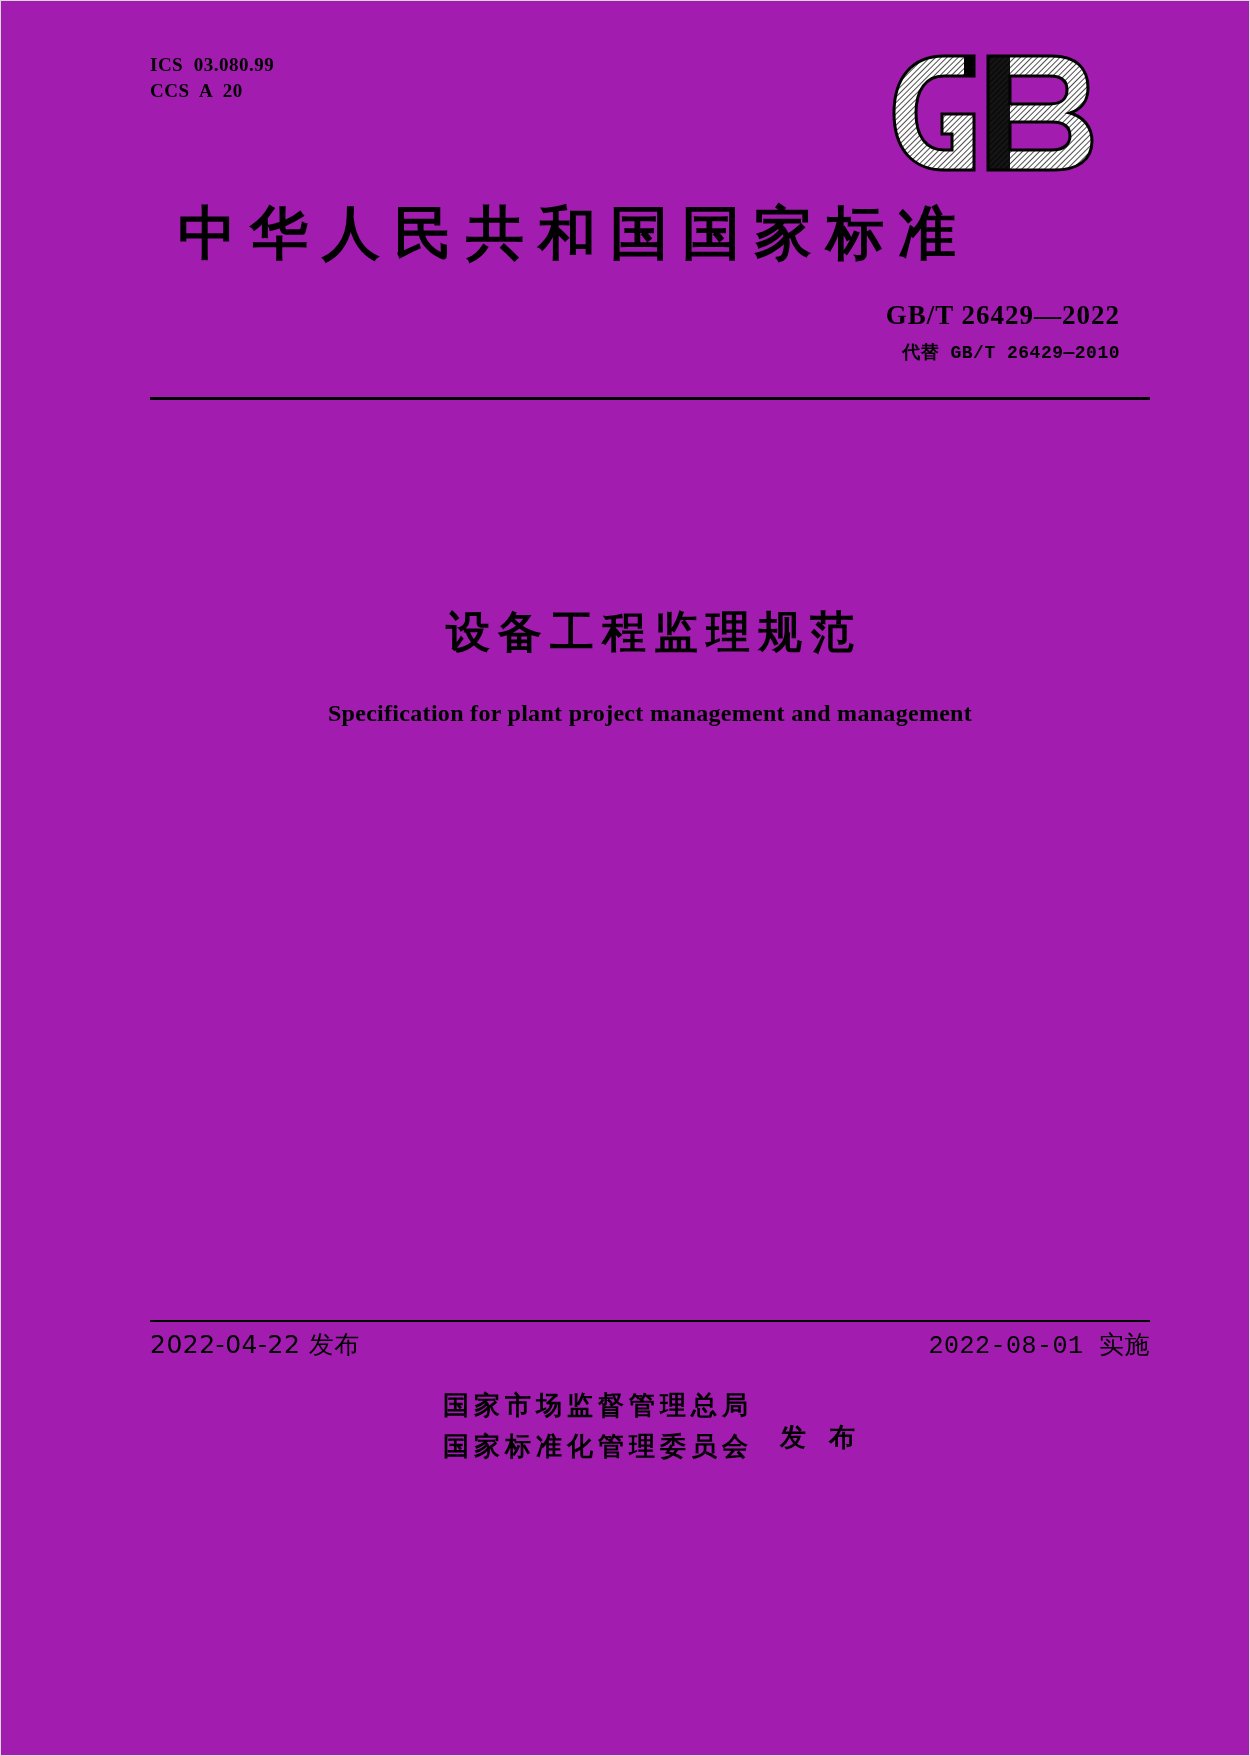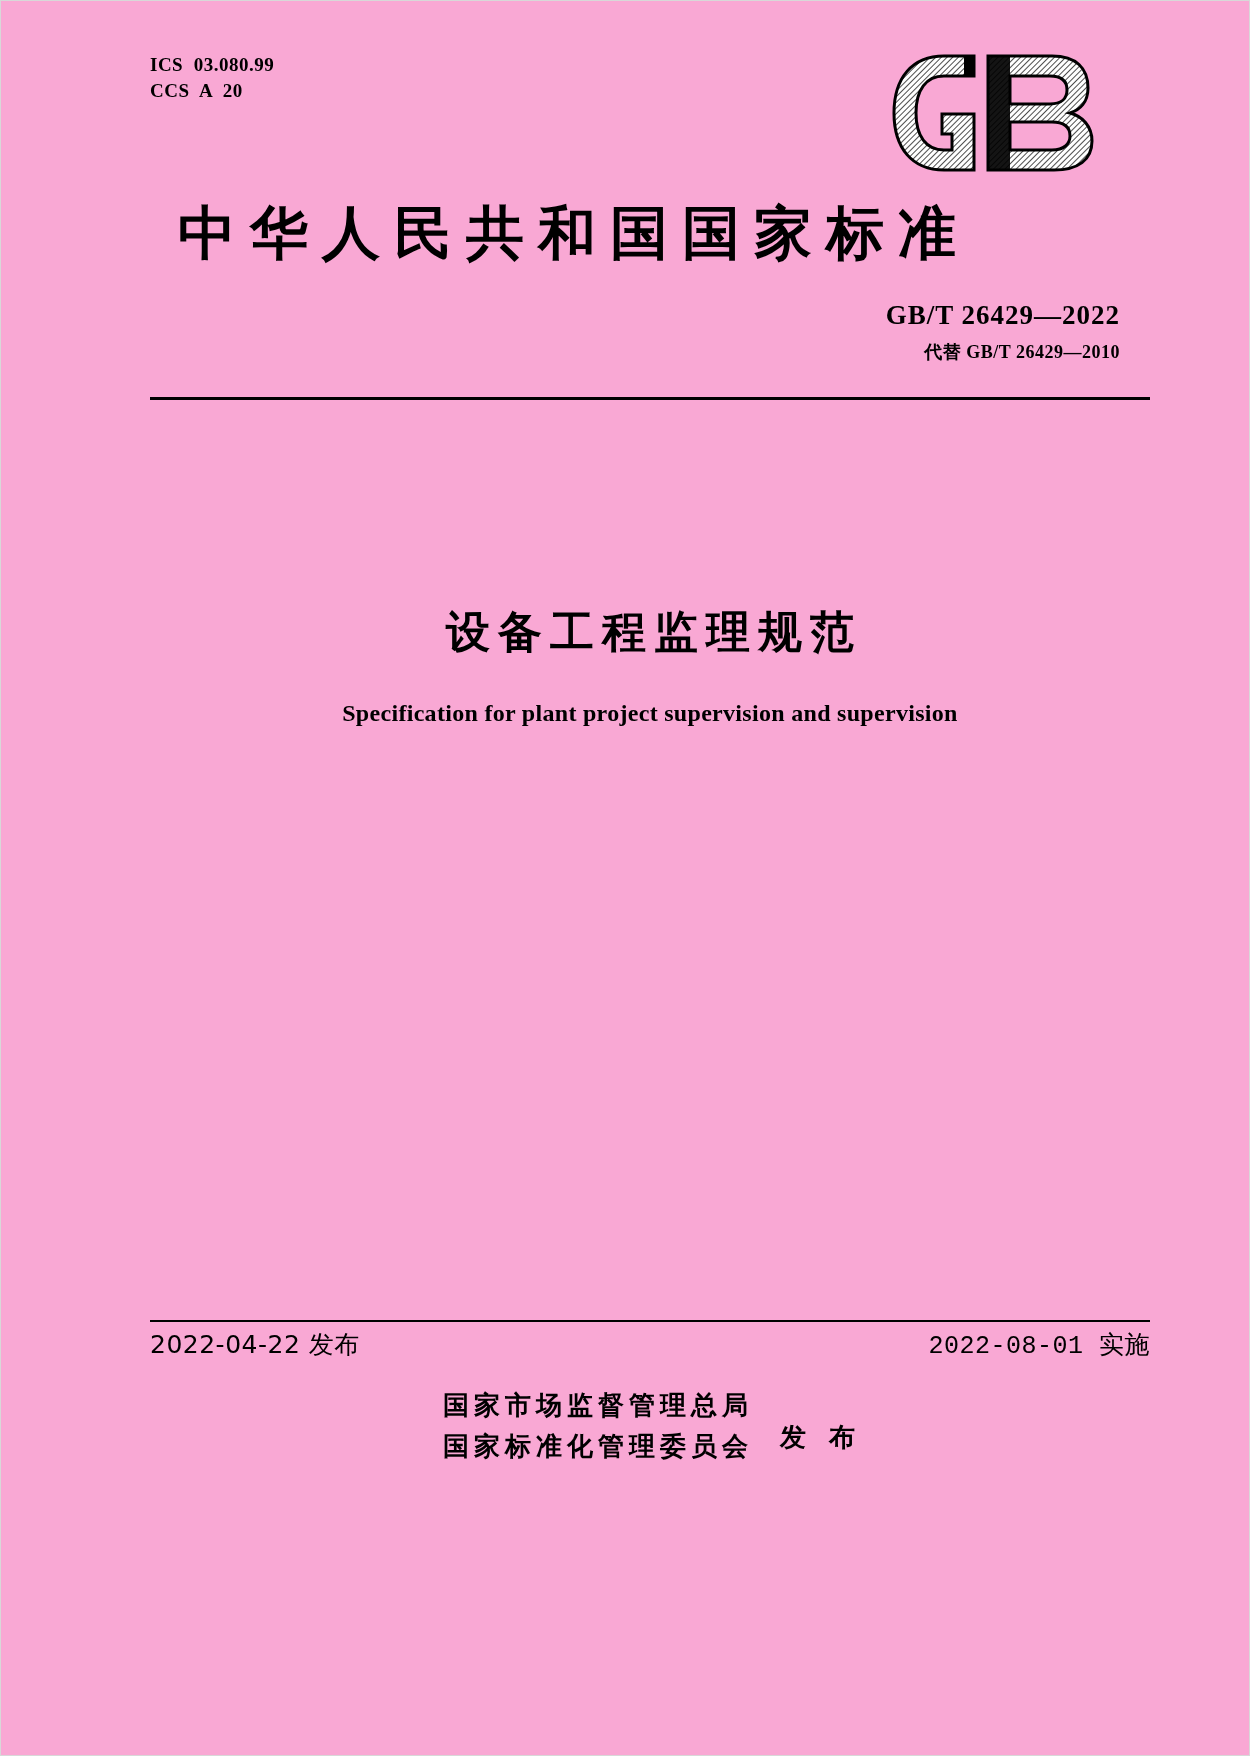--- a/index.html
+++ b/index.html
@@ -4,21 +4,21 @@
 <style>
   html, body {
     margin: 0;
     padding: 0;
     background: #b0b0b0;
   }
   .page {
     position: relative;
     width: 1250px;
     height: 1756px;
-    background: #f9a8d4;
+    background: #a21caf;
     margin: 0 auto;
     overflow: hidden;
     font-family: "Liberation Serif", serif;
     color: #000;
     box-sizing: border-box;
   }
   
   .page::before {
     content: "";
     position: absolute;
@@ -80,21 +80,21 @@
     font-family: "Liberation Serif", serif;
     font-weight: bold;
     font-size: 27px;
     letter-spacing: 1px;
   }
   .std-replaces {
     position: absolute;
     right: 30px;
     top: 340px;
     text-align: right;
-    font-family: Liberation Serif, serif;
+    font-family: Liberation Mono, monospace;
     font-weight: bold;
     font-size: 18px;
     letter-spacing: 0.5px;
   }
 
   .rule-top {
     position: absolute;
     left: 0;
     top: 397px;
     width: 1000px;
@@ -237,21 +237,21 @@
     </div>
 
     <div class="cn-title">中华人民共和国国家标准</div>
 
     <div class="std-no">GB/T 26429—2022</div>
     <div class="std-replaces">代替 GB/T 26429—2010</div>
 
     <div class="rule-top"></div>
 
     <div class="doc-title-cn">设备工程监理规范</div>
-    <div class="doc-title-en">Specification for plant project supervision and supervision</div>
+    <div class="doc-title-en">Specification for plant project management and management</div>
 
     <div class="rule-bottom"></div>
 
     <div class="date-issue">2022-04-22 发布</div>
     <div class="date-impl">2022-08-01 实施</div>
 
     <div class="issuers">
       <div class="issuer-names">
         <div>国家市场监督管理总局</div>
         <div>国家标准化管理委员会</div>

